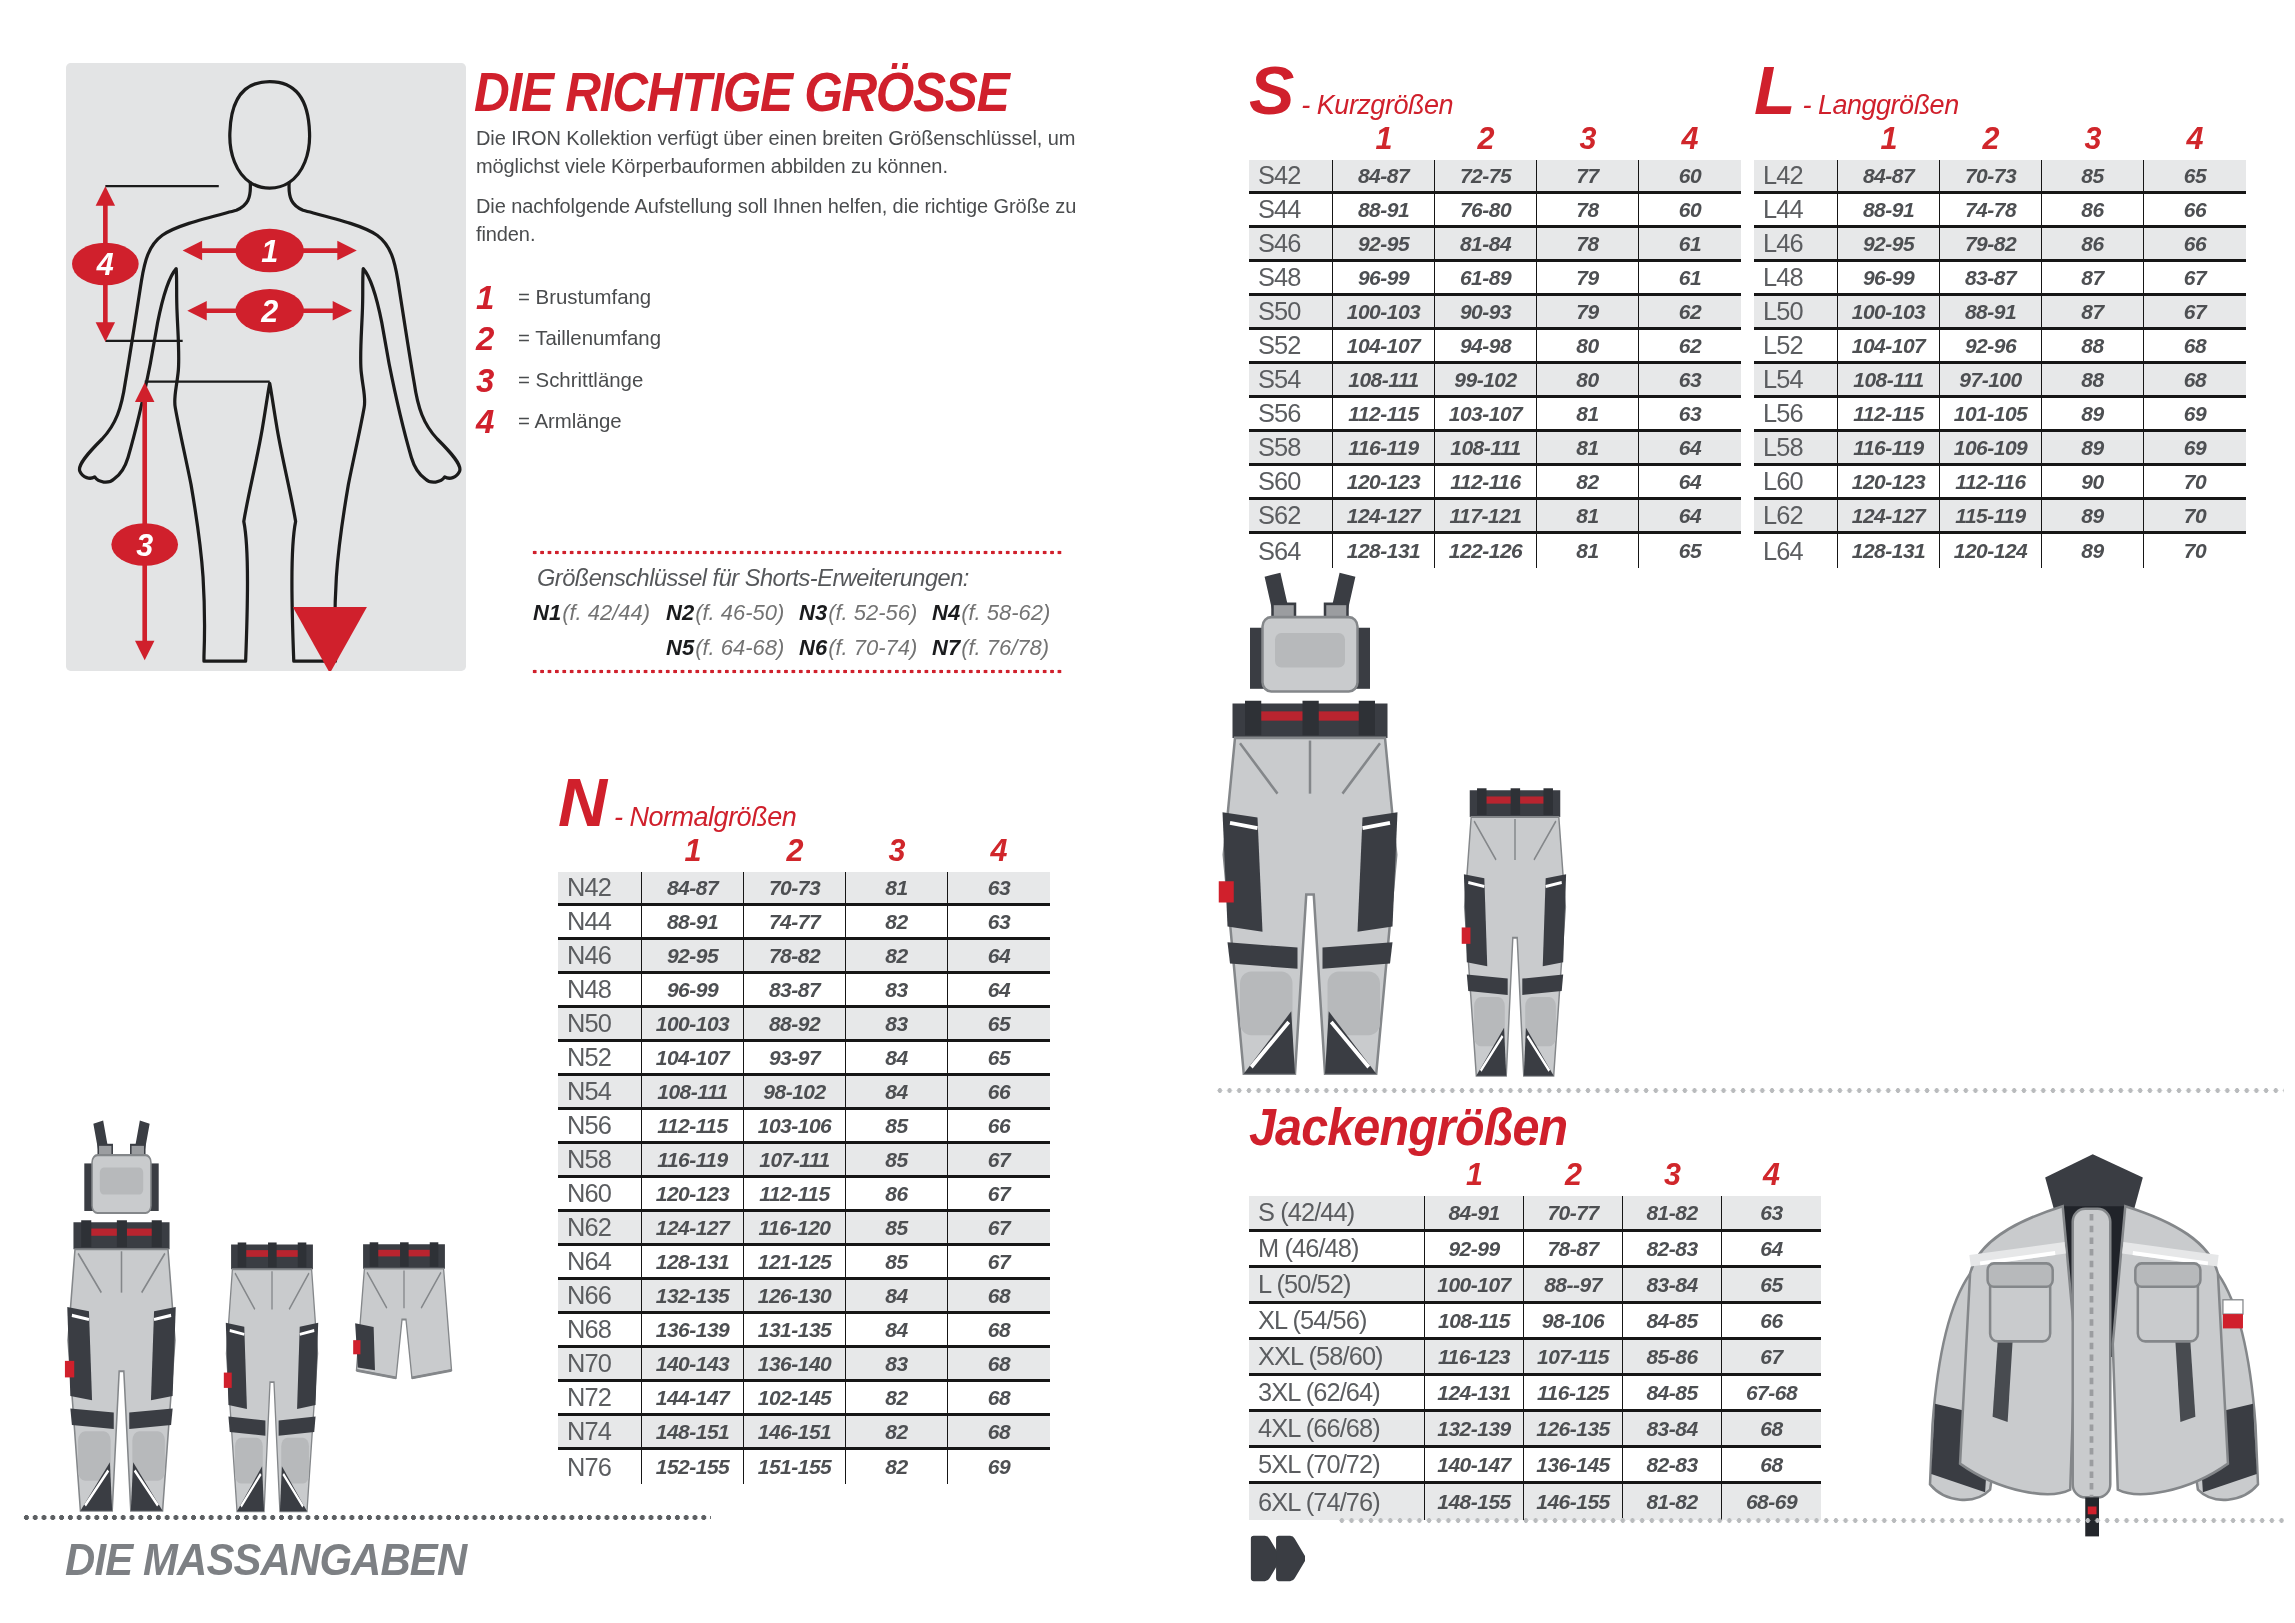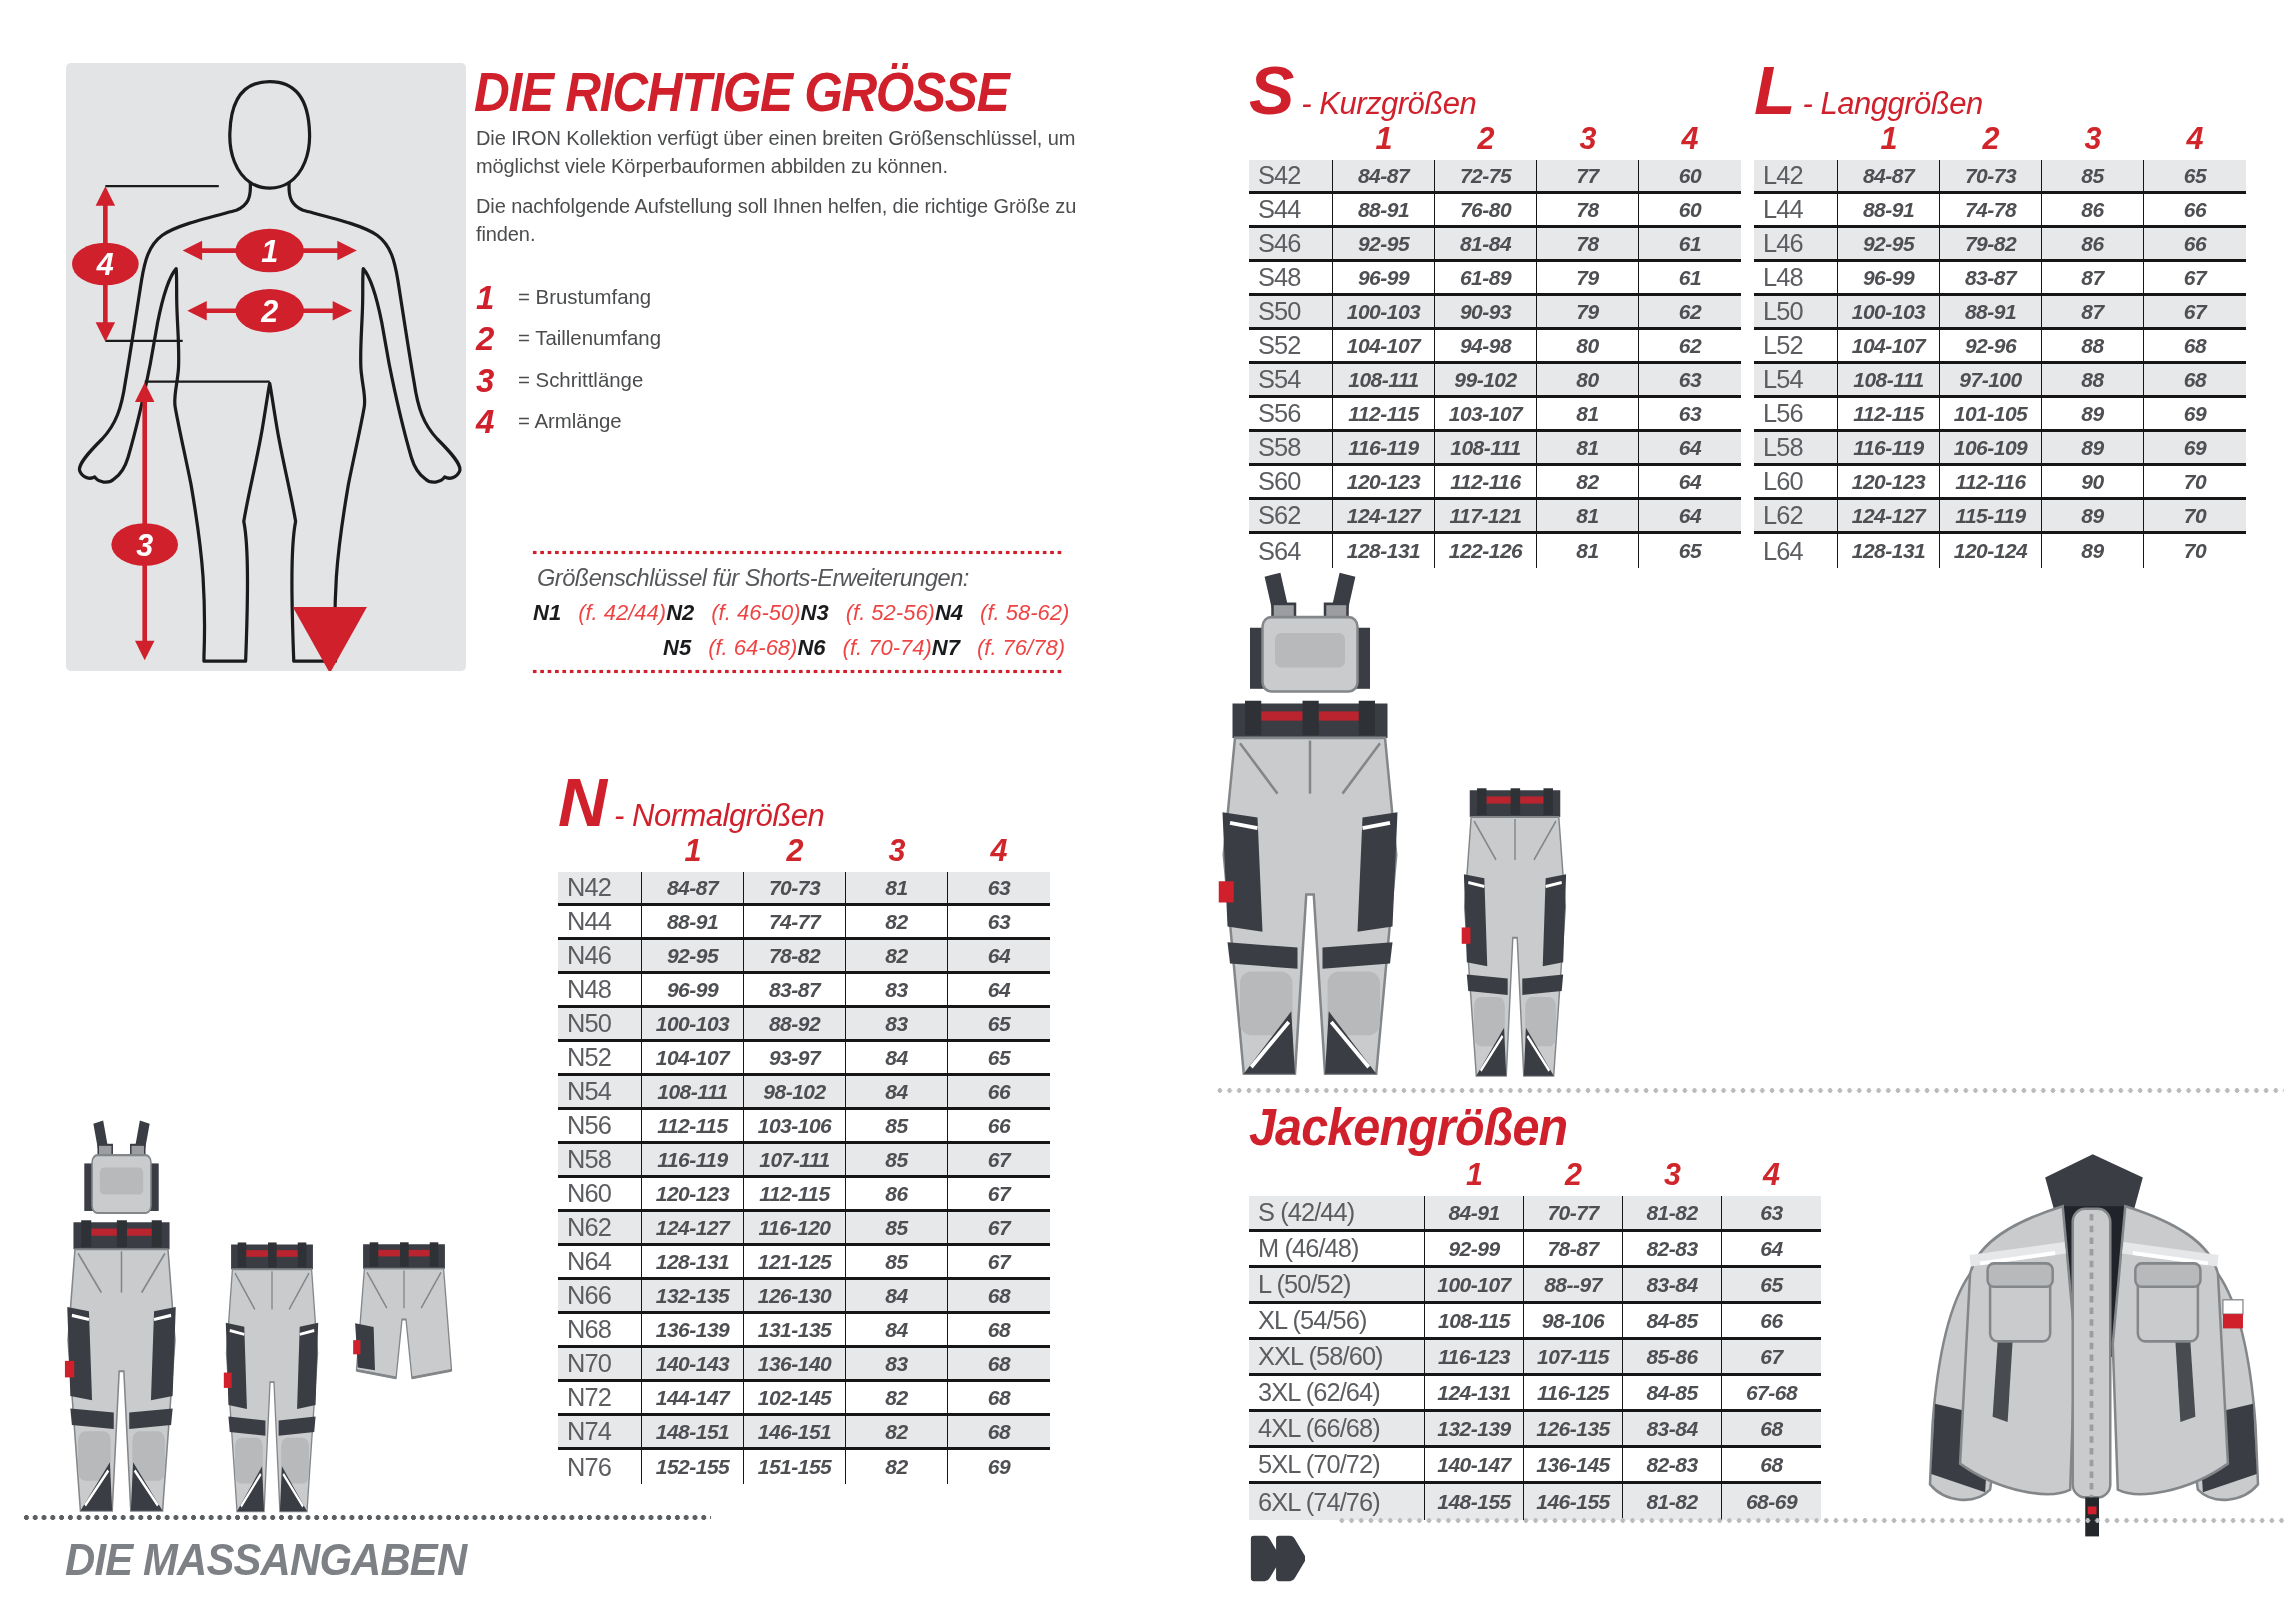--- a/index.html
+++ b/index.html
@@ -7,38 +7,38 @@
 .page{position:relative;width:2295px;height:1623px;background:#fff;overflow:hidden;
       font-family:"Liberation Sans",sans-serif;color:#4a4c4e}
 .abs{position:absolute}
 
 
 .main-title{font-size:55px;font-weight:bold;font-style:italic;color:#d0202c;
   transform:scaleX(.9);transform-origin:left top;letter-spacing:-1.4px;white-space:nowrap}
 .para{font-size:20px;line-height:1.42;color:#4a4c4e;letter-spacing:-0.1px}
 .sec-title{display:flex;align-items:baseline;gap:9.3px;color:#d0202c;font-style:italic;white-space:nowrap}
 .sec-letter{font-size:68px;font-weight:bold;letter-spacing:-2.3px;line-height:1}
-.sec-name{font-size:31px;letter-spacing:-0.5px}
+.sec-name{font-size:27px;letter-spacing:-0.5px}
 .jacken-title{font-size:51px;font-weight:bold;font-style:italic;color:#d0202c;
   transform:scaleX(.95);transform-origin:left top;letter-spacing:-0.9px;white-space:nowrap}
 .footer-title{font-size:45px;font-weight:bold;font-style:italic;color:#7d8084;
   transform:scaleX(.93);transform-origin:left top;letter-spacing:-0.9px;white-space:nowrap}
 
 
 .legend{display:flex;flex-direction:column;gap:8.3px}
 .legend-item{display:flex;align-items:center;gap:12px}
 .legend-num{font-size:33px;font-weight:bold;font-style:italic;color:#d0202c;width:30px;line-height:1}
 .legend-label{font-size:20.4px;color:#4a4c4e}
 
 
 .sk-title{font-size:23.6px;font-weight:normal;font-style:italic;color:#55575a;letter-spacing:-0.5px;white-space:nowrap}
 .sk-row{display:grid;grid-template-columns:repeat(4,1fr)}
 .sk-item{font-size:22px;font-style:italic;white-space:nowrap}
 .sk-code{font-weight:bold;color:#1a1b1d}
-.sk-range{color:#ef4444;margin-left:17px}
+.sk-range{color:#737373;margin-left:1px}
 
 
 .dots-red{height:7.4px;background-image:radial-gradient(circle,#d0202c 0 1.9px,transparent 2.2px);
   background-size:7.4px 7.4px;background-repeat:repeat-x;background-position:left center}
 .dots-gray{height:9.3px;background-image:radial-gradient(circle,#b9bbbd 0 2.3px,transparent 2.6px);
   background-size:9.7px 9.3px;background-repeat:repeat-x;background-position:left center}
 .dots-dark{height:9.3px;background-image:radial-gradient(circle,#5d6063 0 2.3px,transparent 2.6px);
   background-size:8.8px 9.3px;background-repeat:repeat-x;background-position:left center}
 
 

